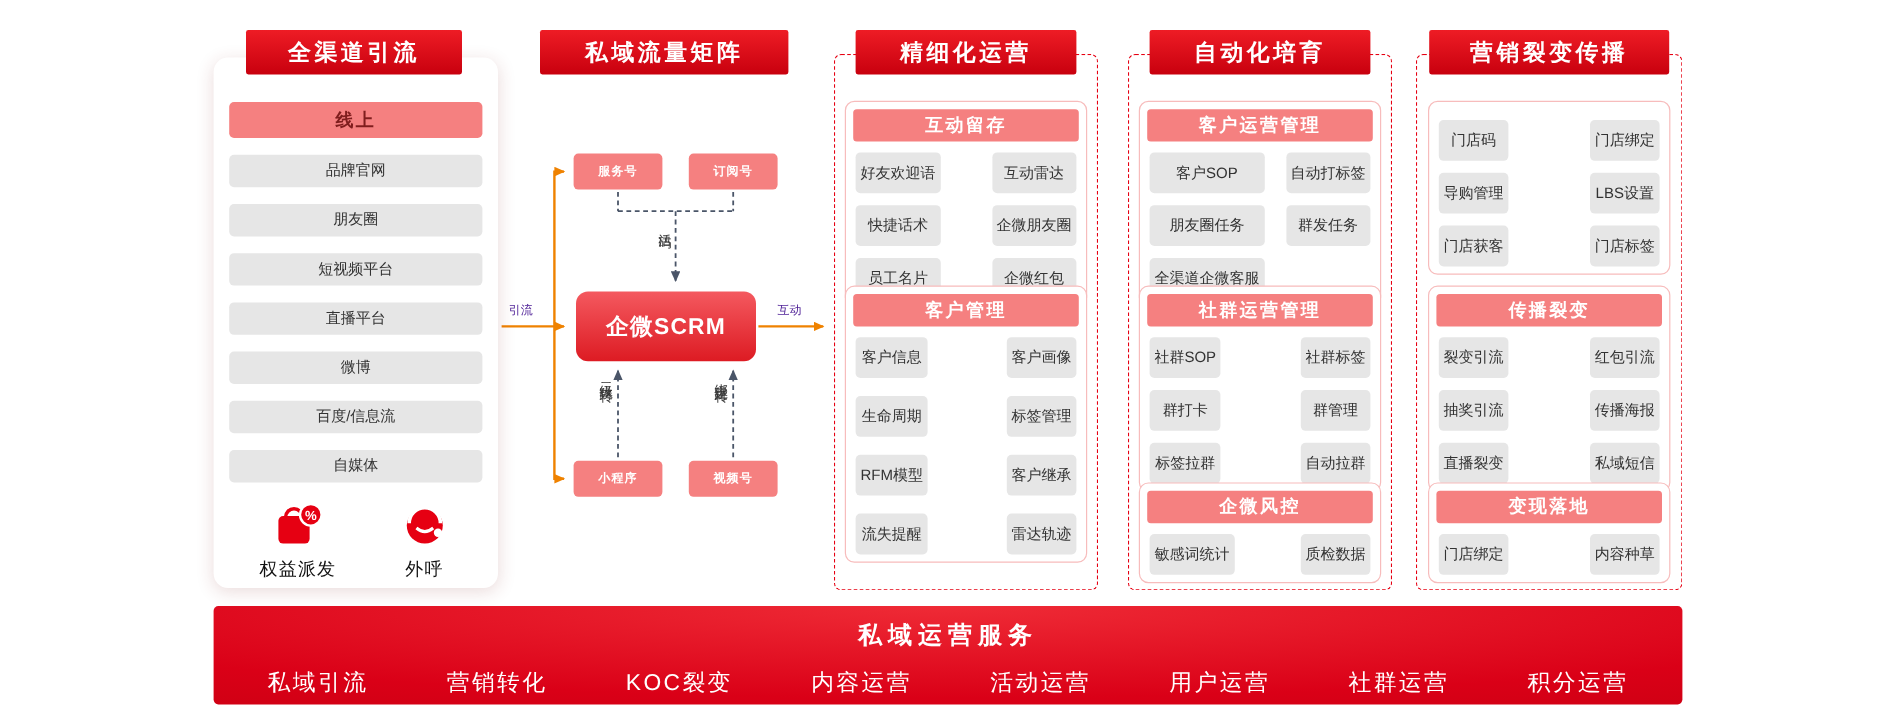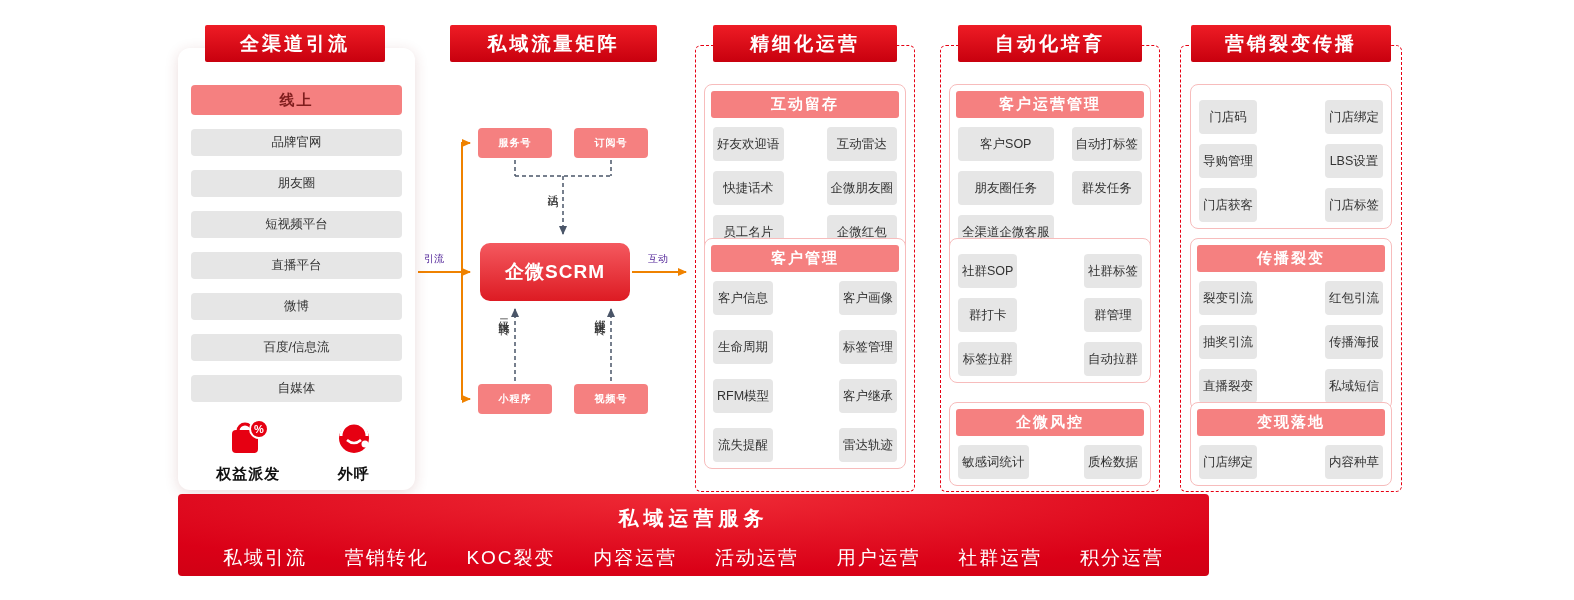--- a/index.html
+++ b/index.html
@@ -17,42 +17,42 @@
   .twocol{display:flex;gap:13px}
   .vcol{flex:1;display:flex;flex-direction:column;gap:14px}
   .vlist{display:contents}
 
   .pill{display:flex;align-items:center;justify-content:center;border-radius:4px;white-space:nowrap}
   .pill.pink{background:var(--pink,#f58080);color:#7f1d1d;font-weight:bold;font-size:15px;height:30px;letter-spacing:2px}
   .pill.gray{background:var(--pill_gray,#e6e6e6);color:#333;font-size:12.5px;height:27px}
 
   .icons{display:flex;justify-content:space-around;margin-top:12px}
   .icon-block{display:flex;flex-direction:column;align-items:center;gap:5px}
-  .icon-label{font-size:15px;font-weight:bold;color:#111;letter-spacing:1px}
+  .icon-label{font-size:15px;font-weight:normal;color:#111;letter-spacing:1px}
 
   .node{position:absolute;width:74px;height:30px;background:var(--pink,#f58080);border-radius:4px;color:#fff;
         font-size:10px;font-weight:bold;display:flex;align-items:center;justify-content:center;letter-spacing:1px;z-index:2}
   .scrm{position:absolute;left:480px;top:243px;width:150px;height:58px;
         background:linear-gradient(180deg,#f4595f,#dd1b23);border-radius:10px;color:#fff;font-size:19px;font-weight:bold;
         display:flex;align-items:center;justify-content:center;letter-spacing:1px;z-index:2}
   .cdp{position:absolute;left:428px;top:438px;width:252px;height:50px;
        background:linear-gradient(180deg,#f04a50,#d30012);border-radius:8px;color:#fff;font-size:19px;font-weight:bold;
        display:flex;align-items:center;justify-content:center;letter-spacing:2px;z-index:2}
 
   .flabel{position:absolute;font-size:10px;color:#4c1d95;z-index:4;white-space:nowrap}
   .flabel.vert{writing-mode:vertical-rl;font-size:11px;color:#333;letter-spacing:2px}
 
   .group{position:absolute;width:202px;border:1px solid #f7bcbc;border-radius:8px;padding:6px 6px 6px;background:#fff;z-index:2}
   .gbar{height:27px;background:var(--pink,#f58080);color:#fff;font-weight:bold;font-size:15px;letter-spacing:2px;
         display:flex;align-items:center;justify-content:center;border-radius:3px}
   .grid{display:grid;grid-template-columns:repeat(2,auto);justify-content:space-between;gap:10px 6px;margin-top:9px;padding:0 2px}
   .grid .pill.gray{padding:0 4px;height:34px}
   .grid.tall{gap:15px 6px}
 
-  .footer{position:absolute;left:178px;top:494px;width:1031px;height:82px;border-radius:4px;color:#fff;z-index:2;
+  .footer{position:absolute;left:178px;top:505px;width:1224px;height:82px;border-radius:4px;color:#fff;z-index:2;
           background:radial-gradient(120% 170% at 50% 0%,#ef2b36 0%,#da0017 55%,#c1000f 100%)}
   .footer-title{text-align:center;padding-top:11px;font-size:20px;font-weight:bold;letter-spacing:5px}
   .footer-items{display:flex;justify-content:space-between;padding:13px 45px 0;font-size:19px;font-weight:normal;letter-spacing:2px}
 
   svg.arrows{position:absolute;left:0;top:0;z-index:1;pointer-events:none}
 </style>
 </head>
 <body>
 
 <div class="canvas">
@@ -156,20 +156,21 @@
     <div class="gbar">客户运营管理</div>
     <div class="grid">
         <div class="pill gray">客户SOP</div>
         <div class="pill gray">自动打标签</div>
         <div class="pill gray">朋友圈任务</div>
         <div class="pill gray">群发任务</div>
         <div class="pill gray">全渠道企微客服</div>
       </div>
   </div>
   <div class="group" style="left:949px;top:238px">
+    <div class="gbar">社群运营管理</div>
     <div class="grid">
         <div class="pill gray">社群SOP</div>
         <div class="pill gray">社群标签</div>
         <div class="pill gray">群打卡</div>
         <div class="pill gray">群管理</div>
         <div class="pill gray">标签拉群</div>
         <div class="pill gray">自动拉群</div>
       </div>
   </div>
   <div class="group" style="left:949px;top:402px">

